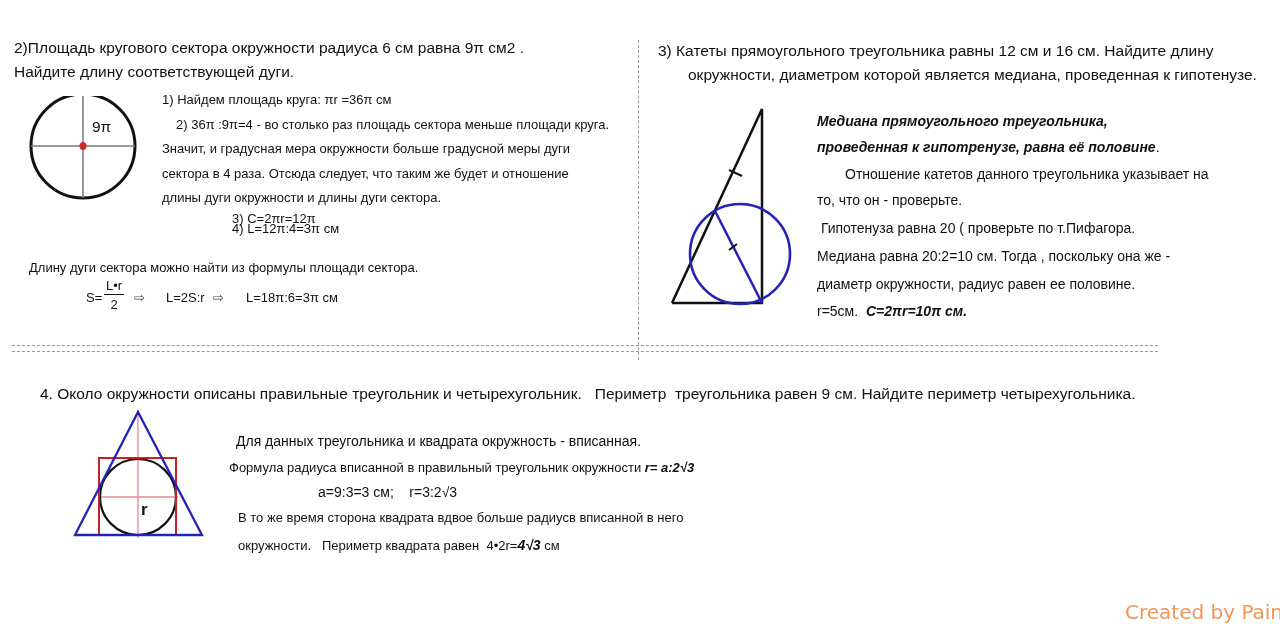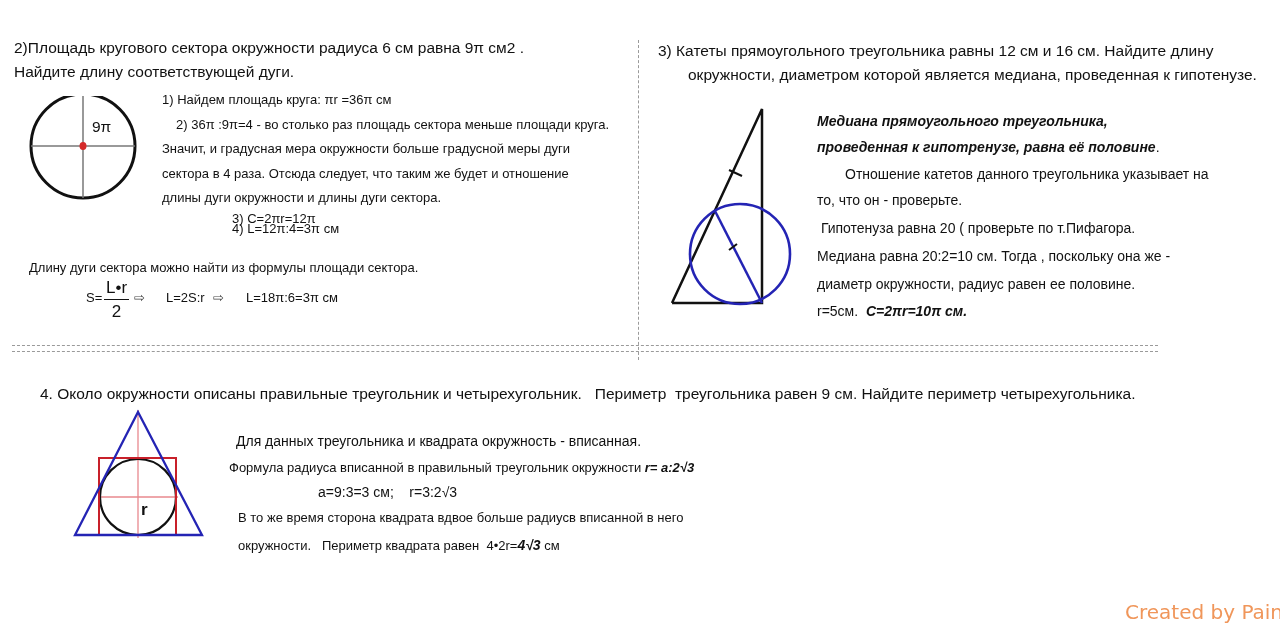--- a/index.html
+++ b/index.html
@@ -10,21 +10,21 @@
   }
   .abs { position: absolute; white-space: nowrap; }
   .t16 { font-size: 15.5px; }
   .t14 { font-size: 14px; }
   .t13 { font-size: 13px; }
   .bi { font-weight: bold; font-style: italic; }
   .b { font-weight: bold; }
   .vdiv { position: absolute; left: 638px; top: 40px; width: 0; height: 320px; border-left: 1px dashed #9a9a9a; }
   .hdiv { position: absolute; left: 12px; width: 1146px; height: 0; border-top: 1px dashed #9a9a9a; }
   .watermark { color: #f0965a; font-family: "DejaVu Sans", sans-serif; font-size: 20px; }
-  .frac { position: absolute; display: inline-block; text-align: center; font-size: 17px; }
+  .frac { position: absolute; display: inline-block; text-align: center; font-size: 13px; }
   .frac .num { display: block; border-bottom: 1px solid #111; padding: 0 2px 1px 2px; }
   .frac .den { display: block; padding-top: 2px; }
   .arrow { font-size: 13px; color: #444; }
 </style>
 </head>
 <body>
 
 <div class="abs t16" style="left:14px;top:39px;">2)Площадь кругового сектора окружности радиуса 6 см равна 9π см2 .</div>
 <div class="abs t16" style="left:14px;top:63px;">Найдите длину соответствующей дуги.</div>
 

